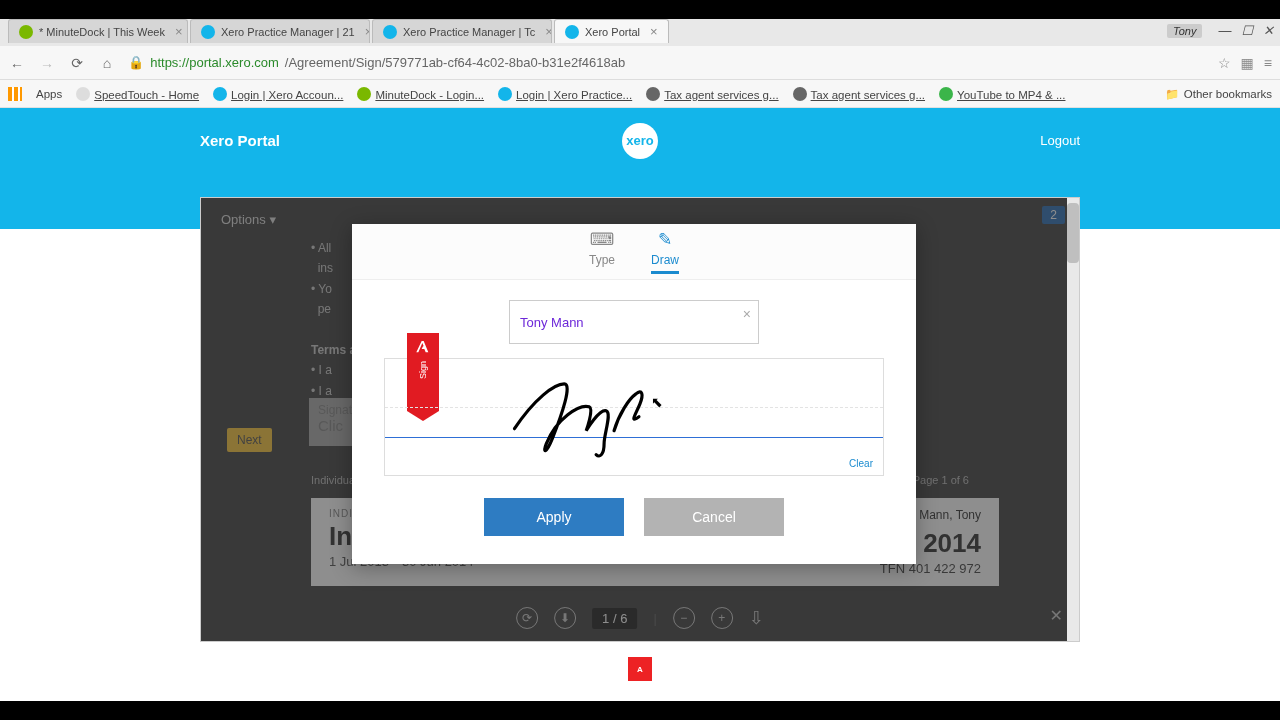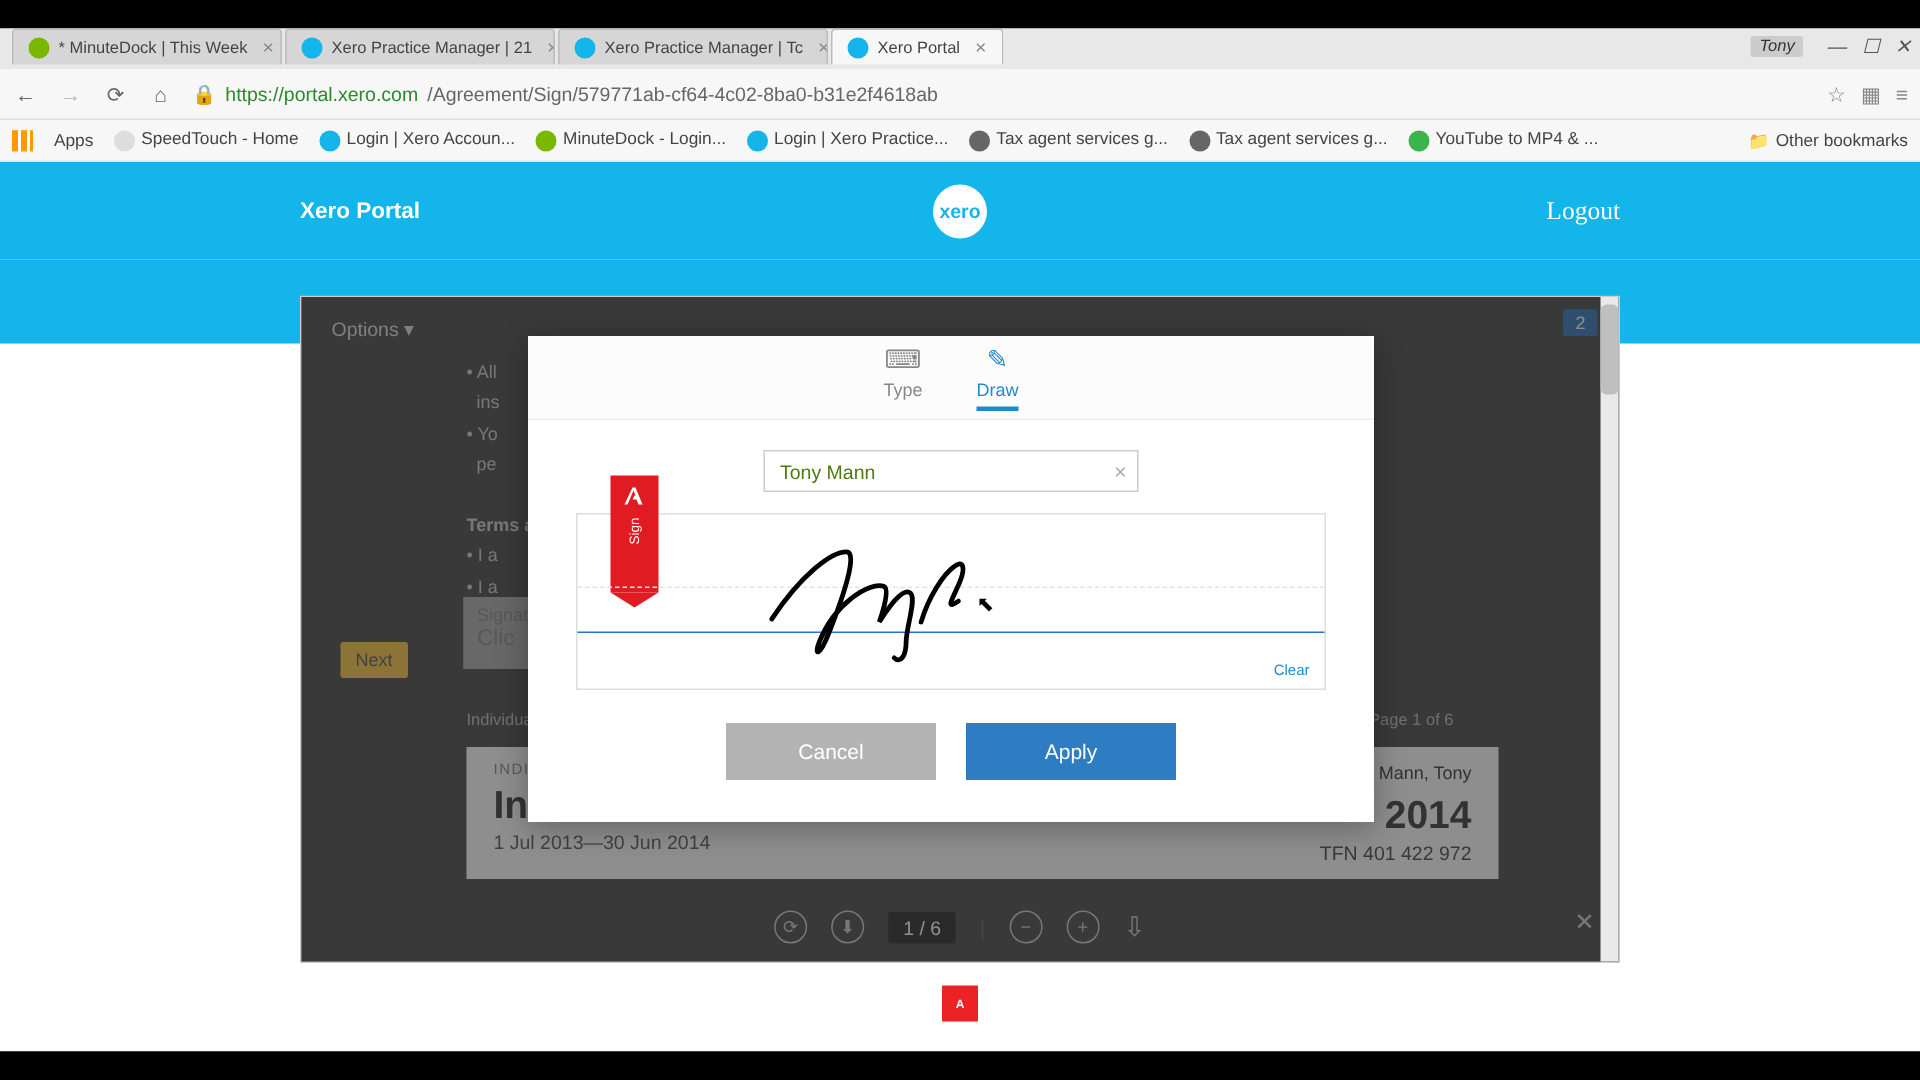--- a/index.html
+++ b/index.html
@@ -24,30 +24,30 @@
 .navbar .icon-btn { width: 18px; text-align: center; color: #666; }
 .navbar .icon-btn.disabled { color: #bbb; }
 .addr { flex: 1; display: flex; align-items: center; gap: 6px; font-size: 13px; color: #333; }
 .addr .lock { color: #4caf50; font-size: 13px; }
 .addr .host { color: #2a8a2a; }
 .addr .path { color: #666; }
 .nav-right { display: flex; gap: 10px; align-items: center; color: #888; }
 
 .bookbar { height: 28px; background: #f7f7f7; display: flex; align-items: center; padding: 0 8px; gap: 14px; font-size: 11.5px; color: #444; border-bottom: 1px solid #e1e1e1; }
 .bookbar .apps-ico { display:inline-block; width:14px; height:14px; background: repeating-linear-gradient(90deg,#f90 0 4px,#fff 4px 6px), repeating-linear-gradient(0deg,#f90 0 4px,#fff 4px 6px); }
-.book-item { display: flex; align-items: flex-start; gap: 4px; white-space: nowrap; }
+.book-item { display: flex; align-items: flex-end; gap: 4px; white-space: nowrap; text-decoration: underline; }
 .book-fav { width: 14px; height: 14px; border-radius: 50%; }
 .book-right { margin-left: auto; display:flex; align-items:center; gap:4px; }
 .folder-ico { color: #f2b200; }
 
 
 .xero-header { height: 65px; background: #13b5ea; display: flex; align-items: center; padding: 0 200px; position: relative; }
 .xero-title { color: #fff; font-size: 15px; font-weight: 600; }
 .xero-logo { position: absolute; left: 50%; top: 50%; transform: translate(-50%,-50%); width: 36px; height: 36px; background: #fff; border-radius: 50%; display: flex; align-items: center; justify-content: center; color: #13b5ea; font-size: 13px; font-weight: bold; }
-.xero-logout { position: absolute; right: 200px; color: #fff; font-size: 17px; font-family: Liberation Serif, serif; }
+.xero-logout { position: absolute; right: 200px; color: #fff; font-size: 13px; }
 
 
 .hero-blue { height: 56px; background: #13b5ea; }
 
 
 .doc-wrap { position: absolute; top: 178px; left: 200px; width: 880px; height: 445px; background: #444; border: 1px solid #ccc; }
 .doc-scrim { position: absolute; inset: 0; background: rgba(50,50,50,0.55); }
 .doc-page { position: absolute; left: 0; right: 0; top: 0; bottom: 0; background: transparent; }
 .doc-options { position: absolute; top: 8px; left: 10px; color: #ddd; font-size: 13px; padding: 6px 10px; }
 .doc-title { position: absolute; top: 8px; left: 50%; transform: translateX(-50%); color: #ddd; font-size: 14px; }
@@ -73,21 +73,21 @@
 .pdf-toolbar { position: absolute; left: 50%; bottom: 12px; transform: translateX(-50%); display: flex; align-items: center; gap: 16px; color: #eee; font-size: 13px; }
 .pdf-toolbar .circ { width: 22px; height: 22px; border: 1.5px solid #ccc; border-radius: 50%; display:flex; align-items:center; justify-content:center; font-size: 12px; color:#ccc; }
 .pdf-toolbar .pg { background: #222; padding: 3px 10px; color: #fff; border-radius: 2px; }
 .pdf-toolbar .sep { color: #666; }
 .modal { position: absolute; left: 352px; top: 205px; width: 564px; background: #fff; box-shadow: 0 4px 20px rgba(0,0,0,0.3); }
 .modal-tabs { height: 56px; border-bottom: 1px solid #eee; display: flex; justify-content: center; gap: 36px; align-items: center; background: #fcfcfc; }
 .mtab { display: flex; flex-direction: column; align-items: center; font-size: 12px; color: #888; padding-bottom: 4px; border-bottom: 3px solid transparent; gap: 3px; }
 .mtab.active { color: #1b8bcf; border-bottom-color: #1b8bcf; }
 .mtab .ico { font-size: 17px; }
 .name-input { width: 250px; margin: 20px auto 14px; position: relative; }
-.name-input input { width: 100%; height: 28px; border: 1px solid #ccc; padding: 0 26px 0 10px; font-size: 13px; color: #4d7c0f; }
+.name-input input { width: 100%; height: 44px; border: 1px solid #ccc; padding: 0 26px 0 10px; font-size: 13px; color: #6d28d9; }
 .name-input .clr { position: absolute; right: 8px; top: 6px; color: #aaa; font-size: 14px; }
 
 .sig-area { width: 500px; height: 118px; margin: 0 auto; border: 1px solid #ddd; position: relative; background: #fff; }
 .sig-baseline { position: absolute; left: 0; right: 0; top: 78px; border-top: 1px solid #2e6fd6; }
 .sig-dashed { position: absolute; left: 0; right: 0; top: 48px; border-top: 1.5px dashed #e3e3e3; }
 .sig-canvas { position: absolute; inset: 0; }
 .sig-clear { position: absolute; right: 10px; bottom: 6px; color: #1b8bcf; font-size: 10px; }
 
 .pdf-flag { position: absolute; left: 22px; top: -26px; width: 32px; height: 78px; background: #e11b22; display:flex; flex-direction:column; align-items:center; padding-top:6px; }
 .pdf-flag::after { content:""; position:absolute; bottom:-10px; left:0; border-left:16px solid transparent; border-right:16px solid transparent; border-top:10px solid #e11b22; }
@@ -278,22 +278,22 @@
       </div>
       <div class="sig-dashed"></div>
       <div class="sig-baseline"></div>
       <svg class="sig-canvas" viewBox="0 0 500 118">
         <path d="M130 70 C150 40 170 25 180 25 C188 25 178 55 168 80 C162 95 158 95 162 85 C172 60 195 45 205 48 C210 50 202 72 202 72 C202 72 215 50 222 52 C228 54 220 75 220 85 C220 95 216 100 212 96 M230 72 C235 55 245 40 252 35 C258 30 260 35 256 45 C252 55 245 65 255 58" stroke="#000" stroke-width="3.2" fill="none" stroke-linecap="round"></path>
       </svg>
       <div class="sig-clear">Clear</div>
     </div>
 
     <div class="modal-btns">
+      <button class="btn btn-apply">Apply</button>
       <button class="btn btn-cancel">Cancel</button>
-      <button class="btn btn-apply">Apply</button>
     </div>
   </div>
 
   <div class="cursor">⬉</div>
 
   <div class="adobe-foot">
     <div class="logo">A</div>
   </div>
 
 </div>

